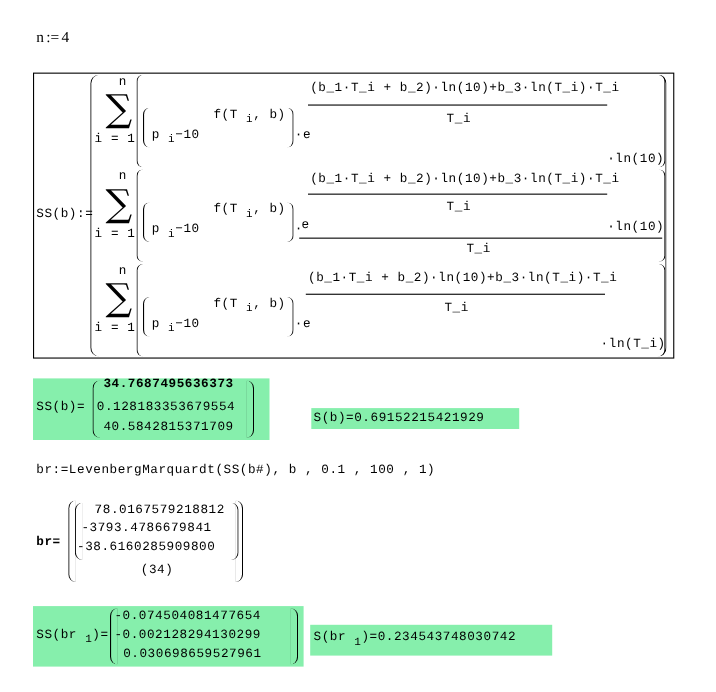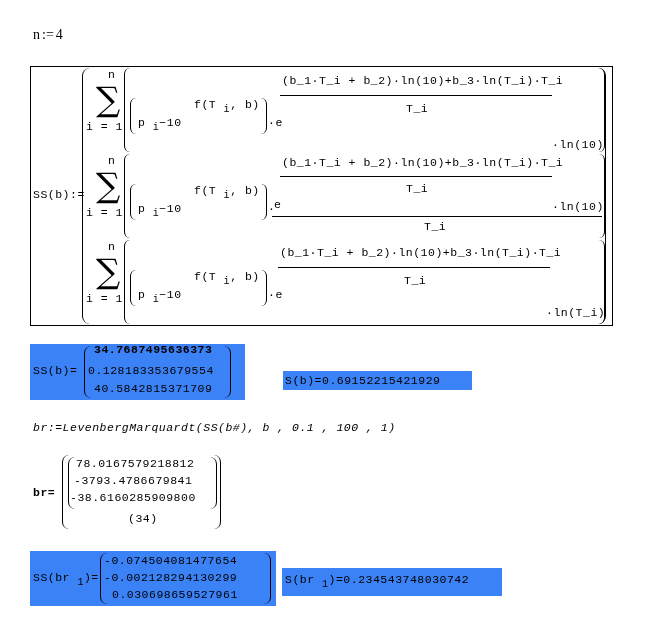--- a/index.html
+++ b/index.html
@@ -2,21 +2,21 @@
 <html><head>
 <meta charset="utf-8">
 <style>
   html, body { margin:0; padding:0; background:#fff; }
   body { width:651px; height:629px; position:relative; overflow:hidden;
          font-family:"Liberation Mono", "DejaVu Sans Mono", monospace; font-size:12px; color:#000; }
   .abs { position:absolute; }
   .serif { font-family:"Liberation Serif", "DejaVu Serif", serif; font-size:14px; }
   .mono { font-family:"Liberation Mono", "DejaVu Sans Mono", monospace; font-size:11.5px; letter-spacing:0.5px; }
   .sub { font-size:10px; position:relative; top:4px; }
-  .green { background:#3b82f6; }
+  .green { background:#86efac; }
   .big-box { left:30px; top:66px; width:583px; height:260px; border:1px solid #000; box-sizing:border-box; }
   .inner-bracket { left:82px; top:68px; width:524px; height:256px; border-left:1px solid #000; border-right:1px solid #000; border-radius:8px; box-sizing:border-box; }
   .row { position:absolute; left:86px; width:522px; height:84px; }
   .sigma { position:absolute; left:10px; top:14px; font-size:34px; font-family:"DejaVu Serif", serif; line-height:34px; }
   .sig-n { position:absolute; left:22px; top:0px; }
   .sig-i { position:absolute; left:0px; top:52px; }
   .paren { position:absolute; border-left:1px solid #000; border-radius:6px 0 0 6px; }
   .paren-r { position:absolute; border-right:1px solid #000; border-radius:0 6px 6px 0; }
   .frac-line { position:absolute; border-top:1px solid #000; }
   .vec-l { position:absolute; border-left:1px solid #000; border-radius:7px 0 0 7px; }
@@ -95,26 +95,26 @@
 <div class="vec-l" style="left:84px; top:346px; width:6px; height:52px;"></div>
 <div class="num mono" style="left:94px; top:343px;font-weight:bold;">34.7687495636373</div>
 <div class="num mono" style="left:88px; top:364px;">0.128183353679554</div>
 <div class="num mono" style="left:94px; top:382px;">40.5842815371709</div>
 <div class="vec-r" style="left:224px; top:346px; width:6px; height:52px;"></div>
 
 <div class="abs green mono" style="left:283px; top:371px; width:189px; height:19px; line-height:19px;">
   <span style="padding-left:2px;">S(b)=</span><span>0.69152215421929</span>
 </div>
 
-<div class="abs mono" style="left:33px; top:421px;font-style:italic;">br:=LevenbergMarquardt(SS(b#), b , 0.1 , 100 , 1)</div>
+<div class="abs mono" style="left:33px; top:421px;">br:=LevenbergMarquardt(SS(b#), b , 0.1 , 100 , 1)</div>
 
 <div class="abs mono" style="left:33px; top:486px;font-weight:bold;">br=</div>
 <div class="vec-l" style="left:62px; top:455px; width:6px; height:74px;"></div>
 <div class="vec-l" style="left:68px; top:457px; width:6px; height:52px;"></div>
-<div class="num mono" style="left:76px; top:457px;">78.0167579218812</div>
+<div class="num mono" style="left:86px; top:457px;">78.0167579218812</div>
 <div class="num mono" style="left:74px; top:474px;">-3793.4786679841</div>
 <div class="num mono" style="left:70px; top:491px;">-38.6160285909800</div>
 <div class="vec-r" style="left:210px; top:457px; width:6px; height:52px;"></div>
 <div class="num mono" style="left:128px; top:512px;">(34)</div>
 <div class="vec-r" style="left:214px; top:455px; width:6px; height:74px;"></div>
 
 <div class="abs green" style="left:30px; top:551px; width:246px; height:55px;"></div>
 <div class="abs mono" style="left:33px; top:571px;">SS(br <span class="sub">1</span>)=</div>
 <div class="vec-l" style="left:100px; top:553px; width:6px; height:51px;"></div>
 <div class="num mono" style="left:104px; top:554px;">-0.074504081477654</div>

